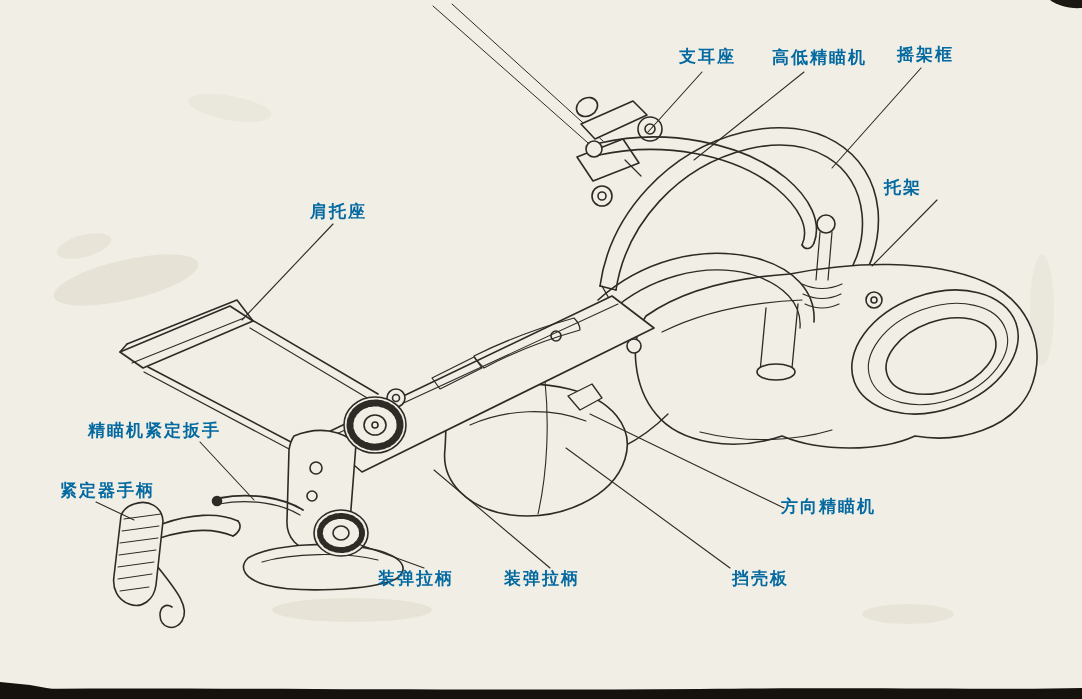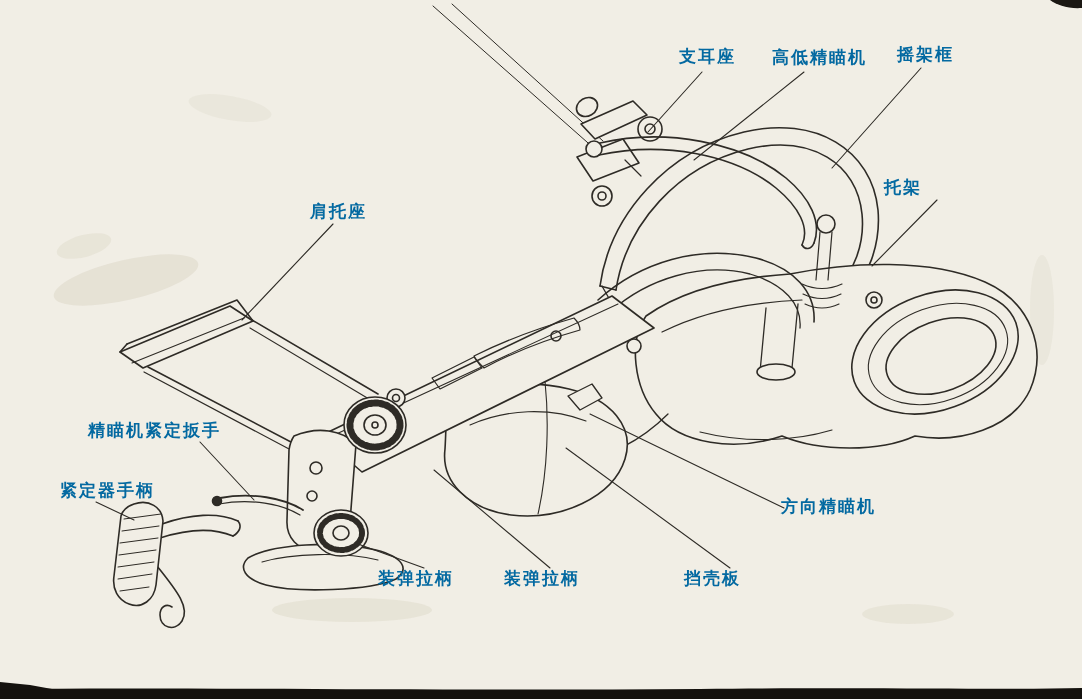--- a/index.html
+++ b/index.html
@@ -179,17 +179,17 @@
 
   <div class="label" style="left:679px;top:47px">支耳座</div>
   <div class="label" style="left:772px;top:48px">高低精瞄机</div>
   <div class="label" style="left:897px;top:45px">摇架框</div>
   <div class="label" style="left:884px;top:178px">托架</div>
   <div class="label" style="left:310px;top:202px">肩托座</div>
   <div class="label" style="left:88px;top:421px">精瞄机紧定扳手</div>
   <div class="label" style="left:60px;top:481px">紧定器手柄</div>
   <div class="label" style="left:378px;top:569px">装弹拉柄</div>
   <div class="label" style="left:504px;top:569px">装弹拉柄</div>
-  <div class="label" style="left:684px;top:569px">挡壳板</div>
+  <div class="label" style="left:732px;top:569px">挡壳板</div>
   <div class="label" style="left:781px;top:497px">方向精瞄机</div>
 
 
 </div>
 
 </body></html>

